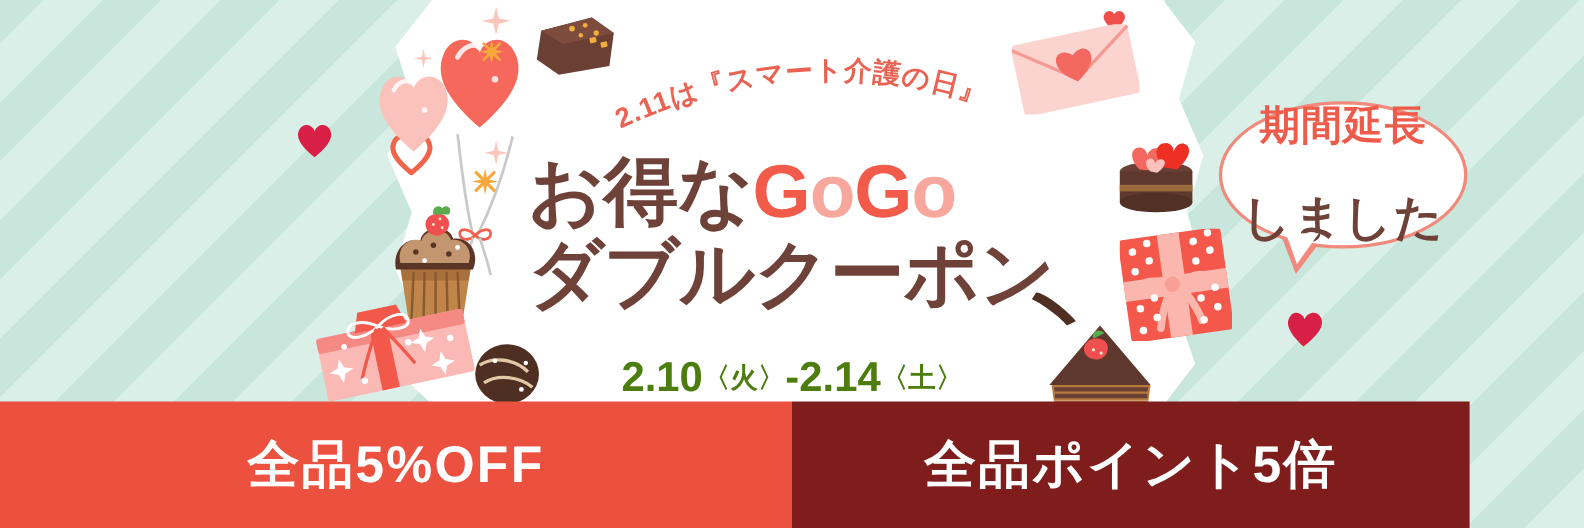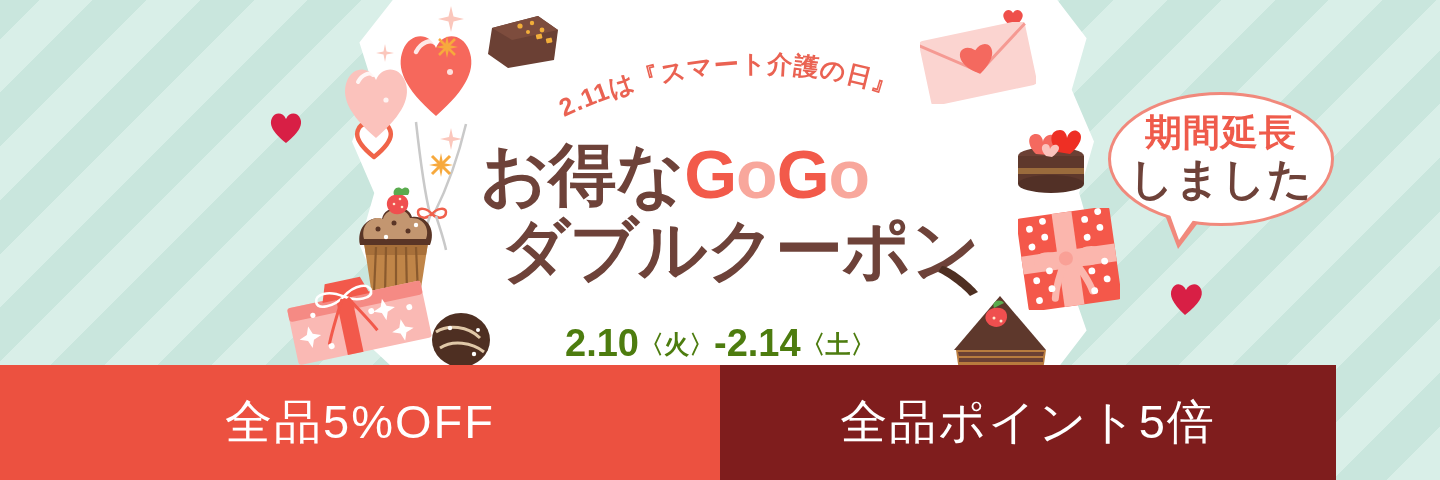--- a/index.html
+++ b/index.html
@@ -65,21 +65,21 @@
   }
   .line1, .line2 {
     font-size:68px;
     font-weight:bold;
     letter-spacing:-1px;
     white-space:nowrap;
   }
   .jp-dark { color:#6e4239; }
   .go-g  { color:#f25a4a; }
   .go-o  { color:#f8a79c; }
-  .line2 { color:#6e4239; margin-top:6px;text-align:center; }
+  .line2 { color:#6e4239; margin-top:6px; }
 
   
   .date-range {
     position:absolute;
     left:565px; top:322px;
     font-size:38px;
     font-weight:bold;
     color:#4d7c0f;
     letter-spacing:0px;
     white-space:nowrap;
@@ -92,21 +92,21 @@
 
   
   .bubble {
     position:absolute;
     left:1108px; top:92px;
     width:226px; height:134px;
     background:#ffffff;
     border:3px solid #f1897c;
     border-radius:50% / 50%;
     display:flex; flex-direction:column;
-    align-items:center; justify-content:center;
+    align-items:center; justify-content:space-between;
     z-index:6;
   }
   .bubble-l1 {
     font-size:37px; font-weight:bold; color:#ef5b4b;
     letter-spacing:1px; line-height:1.05;
   }
   .bubble-l2 {
     font-size:44px; font-weight:bold; color:#6e4239;
     letter-spacing:1px; line-height:1.1; margin-top:2px;
   }
@@ -134,21 +134,21 @@
     position:absolute;
     top:365px; height:115px;
     display:flex; align-items:center; justify-content:center;
     z-index:8;
   }
   .bar-left  { left:0;    width:720px; background:#ec5140; }
   .bar-right { left:720px; width:616px; background:#7f1d1d; }
   .bar-text {
     color:#ffffff;
     font-size:47px;
-    font-weight:normal;
+    font-weight:bold;
     letter-spacing:2px;
     white-space:nowrap;
   }
 
   
   .deco { position:absolute; z-index:4; }
 
   
   .balloon-red  { left:392px; top:22px;  width:88px; height:98px; }
   .balloon-pink { left:338px; top:58px;  width:76px; height:84px; }

